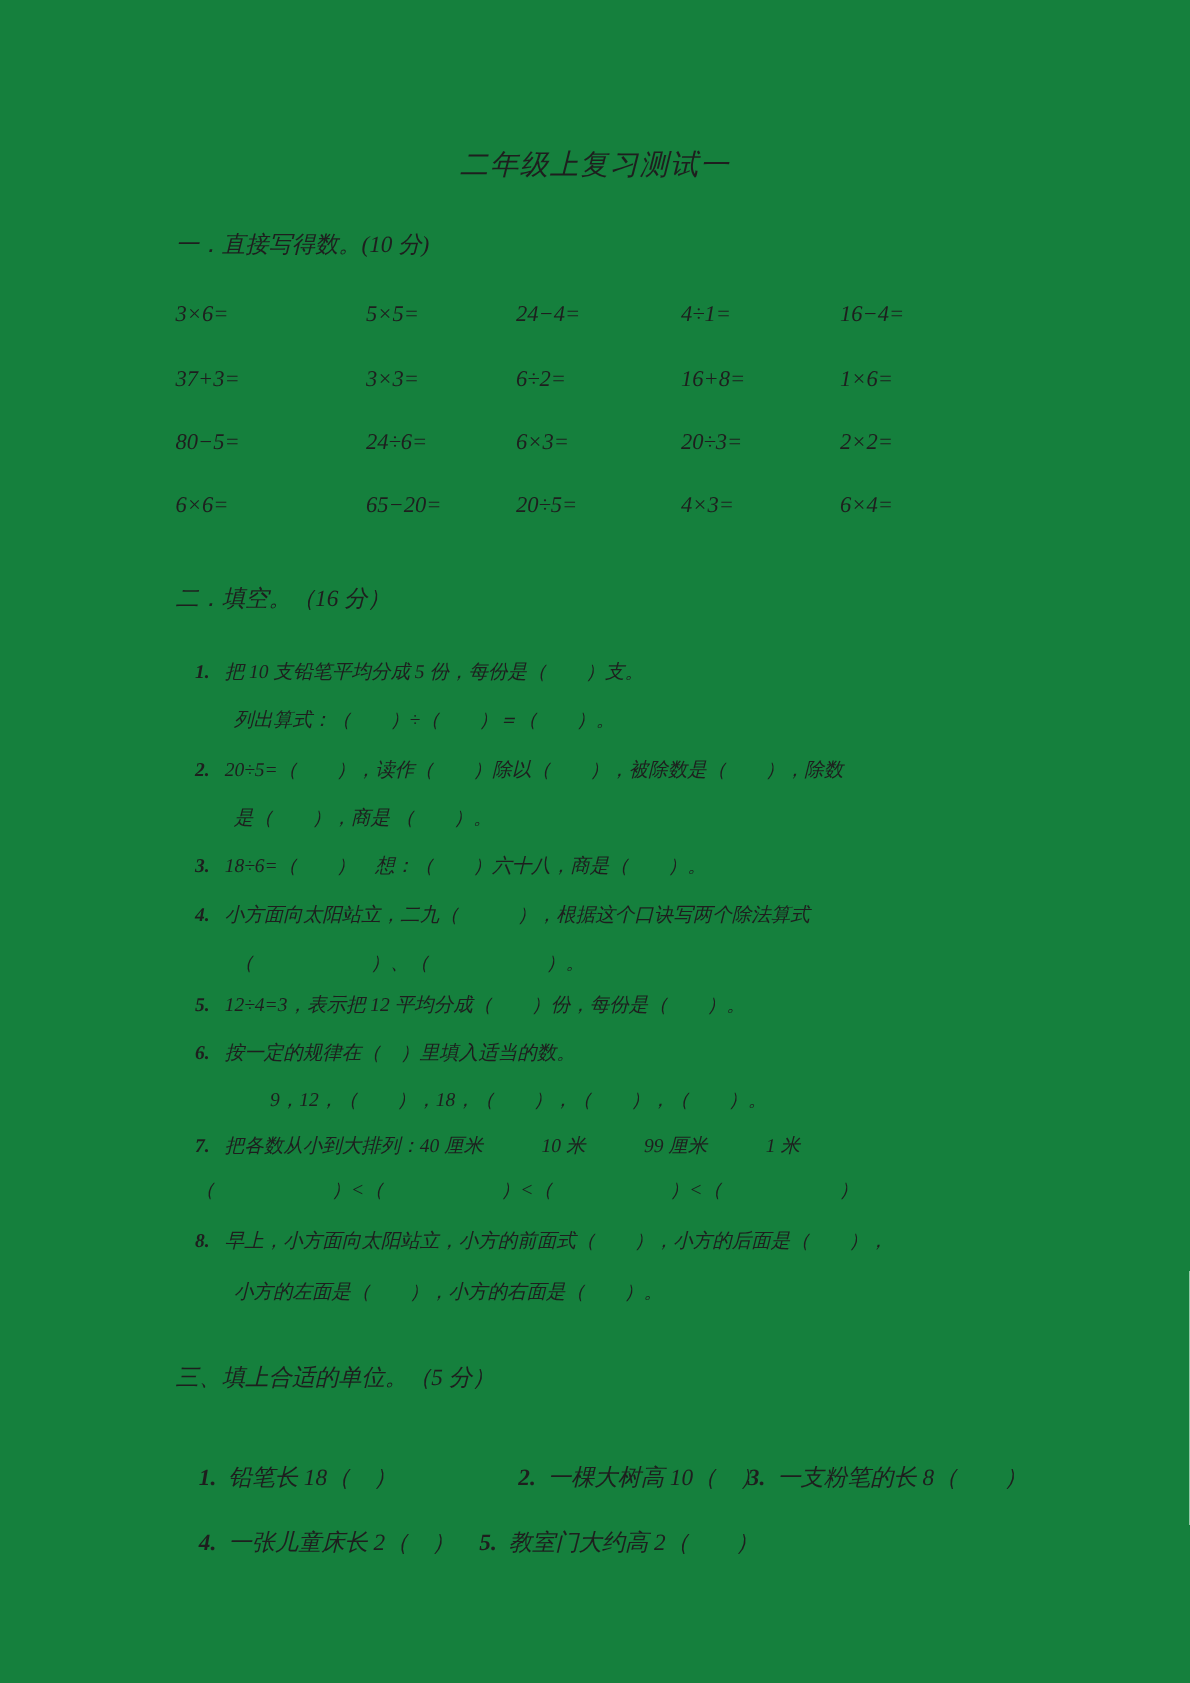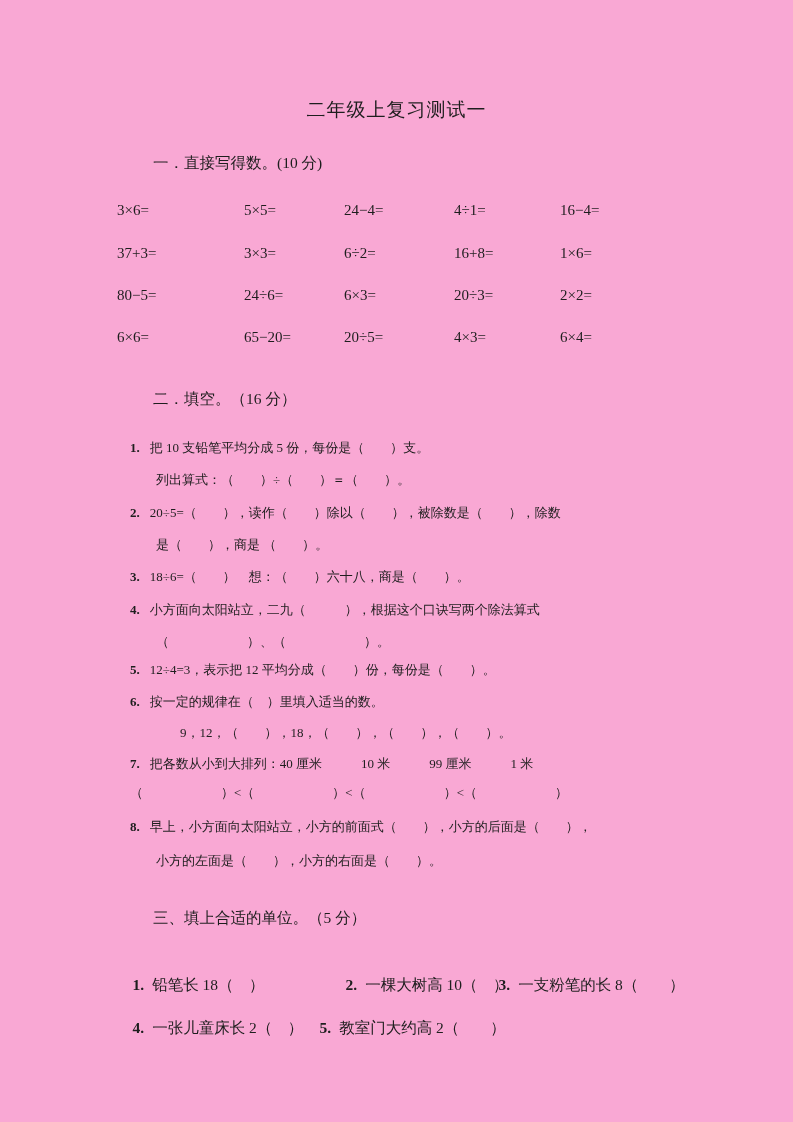--- a/index.html
+++ b/index.html
@@ -1,32 +1,33 @@
 <!DOCTYPE html>
 <html><head>
 <meta charset="utf-8">
 <style>
   html,body{margin:0;padding:0;background:#ffffff;}
   .page{
     position:relative;
     width:793px;height:1122px;
     margin:0 auto;
-    background:#f9a8d4;
+    background:#15803d;
     font-family:"Liberation Serif","DejaVu Serif",serif;
     color:#1e1e1e;
     overflow:hidden;
+    font-style:italic;
   }
   .abs{position:absolute;white-space:pre;}
   .doc-title{
     left:0;top:97px;width:100%;
     text-align:center;
     font-size:19px;
     letter-spacing:1px;
   }
-  .sec-heading{left:117px;font-size:15.5px;margin-left:36px;}
+  .sec-heading{left:117px;font-size:15.5px;}
   .arith-row{
     left:117px;right:40px;
     display:grid;
     grid-template-columns:127px 100px 110px 106px auto;
     font-size:15px;
   }
   .arith-row span{white-space:pre;}
   .q-line{font-size:13px;left:117px;}
   .q-line.ind1{left:143px;}
   .q-line.ind2{left:167px;}

